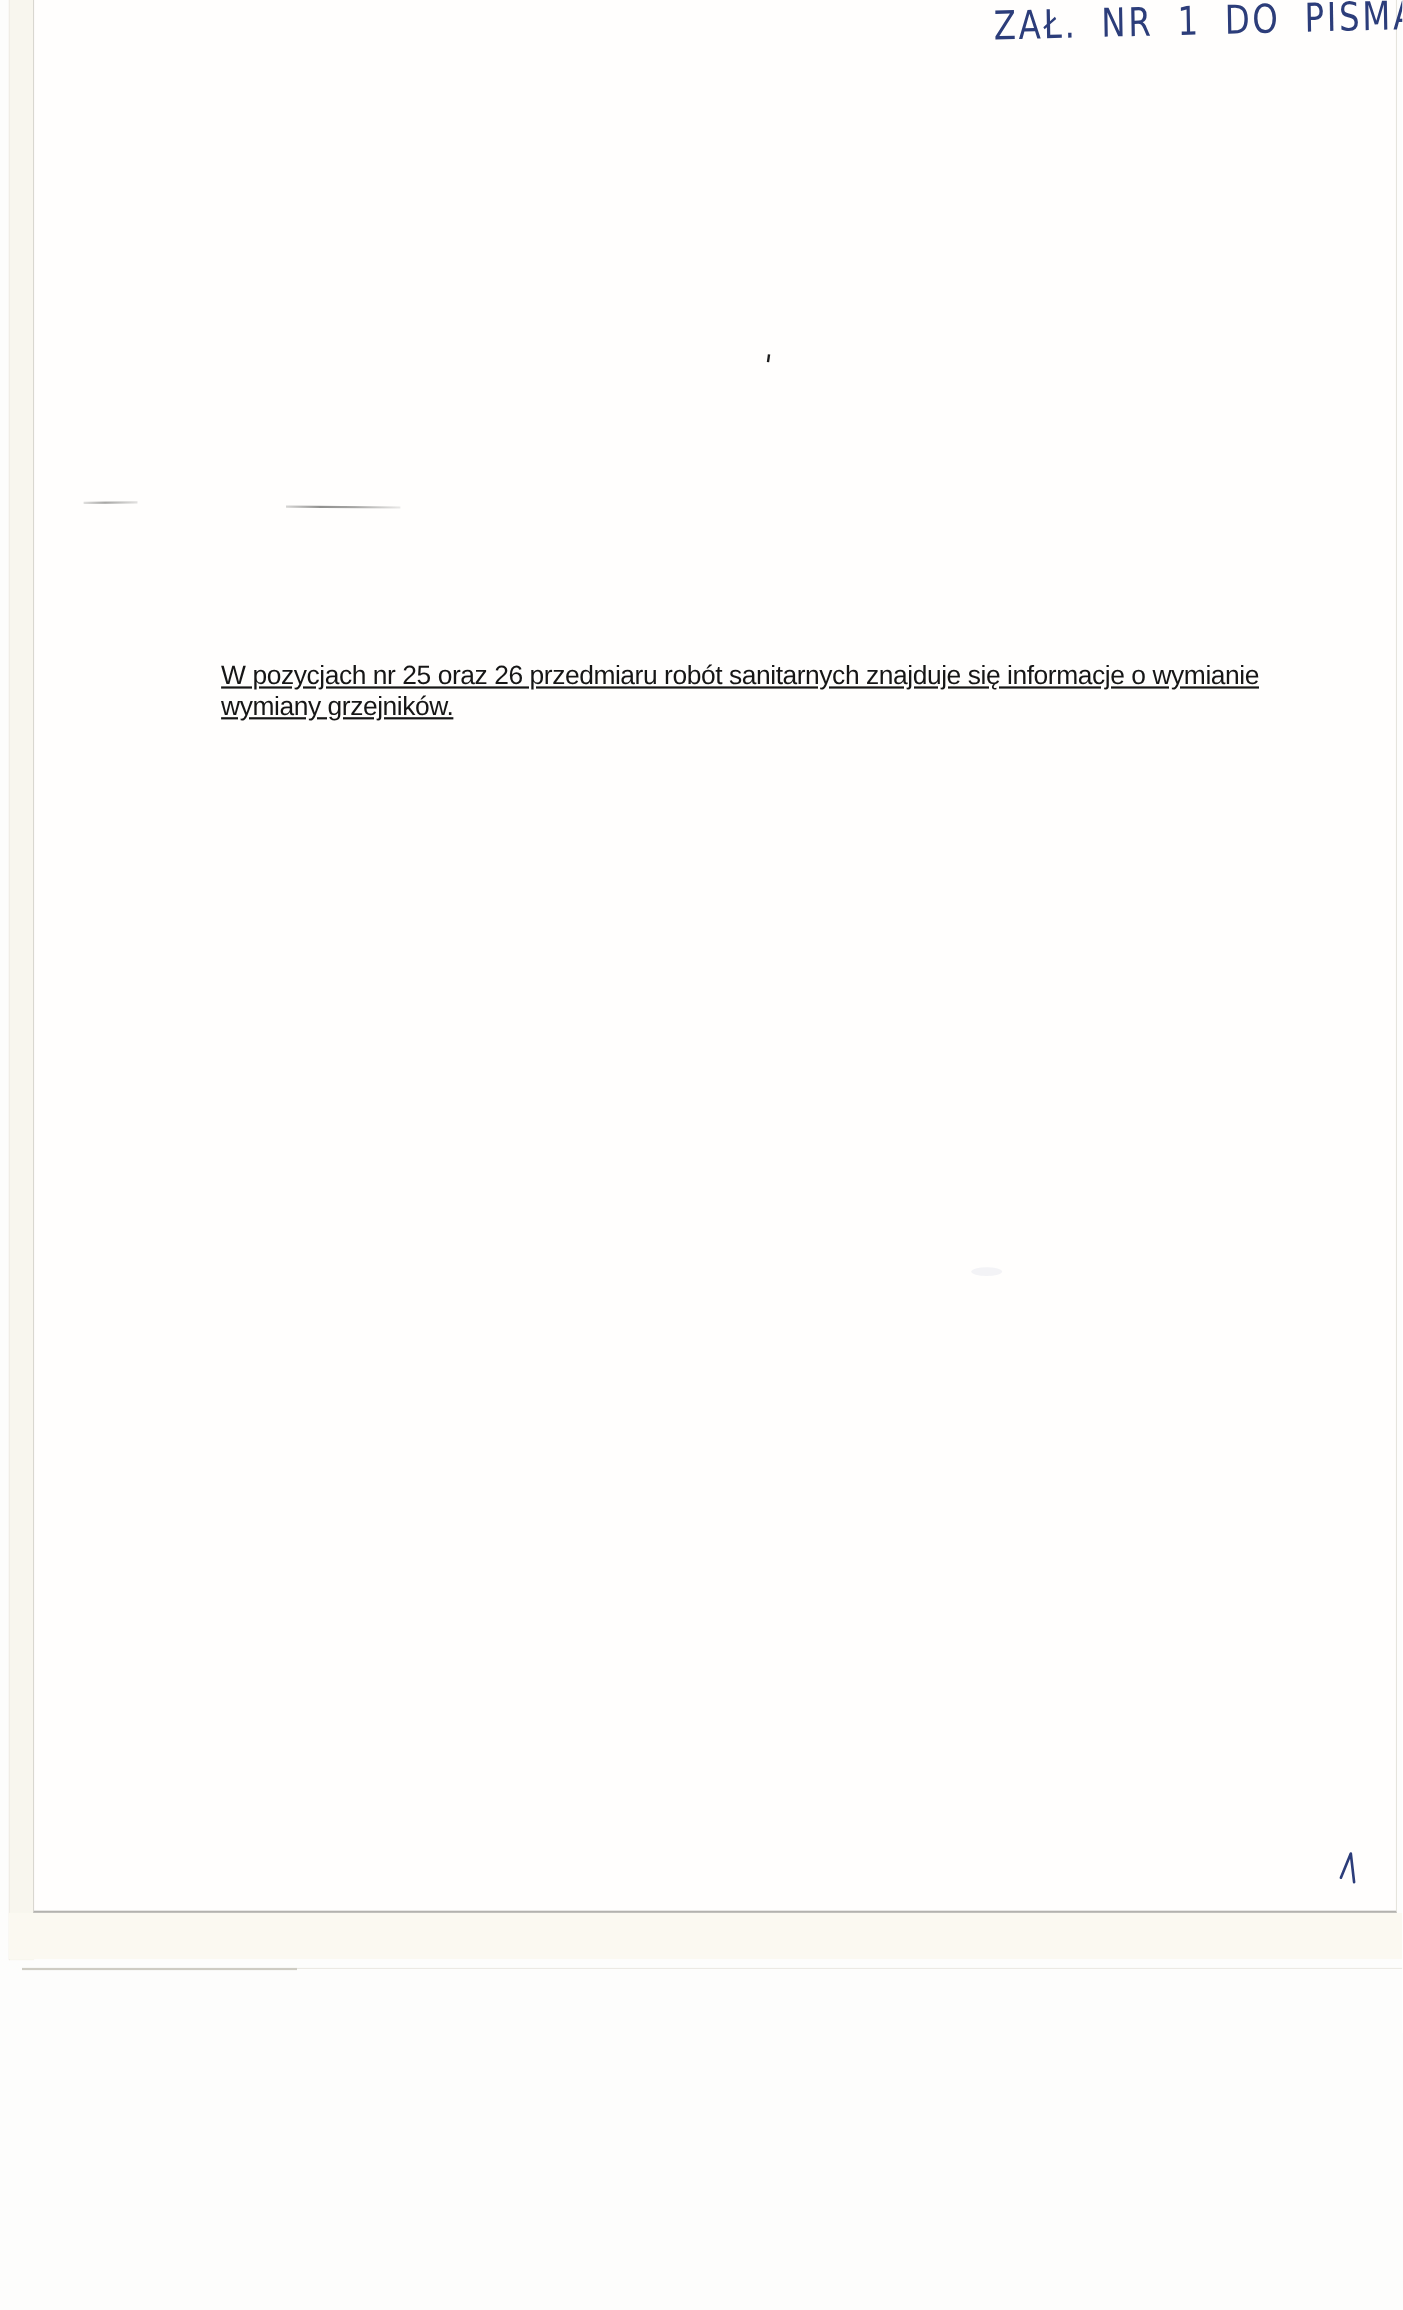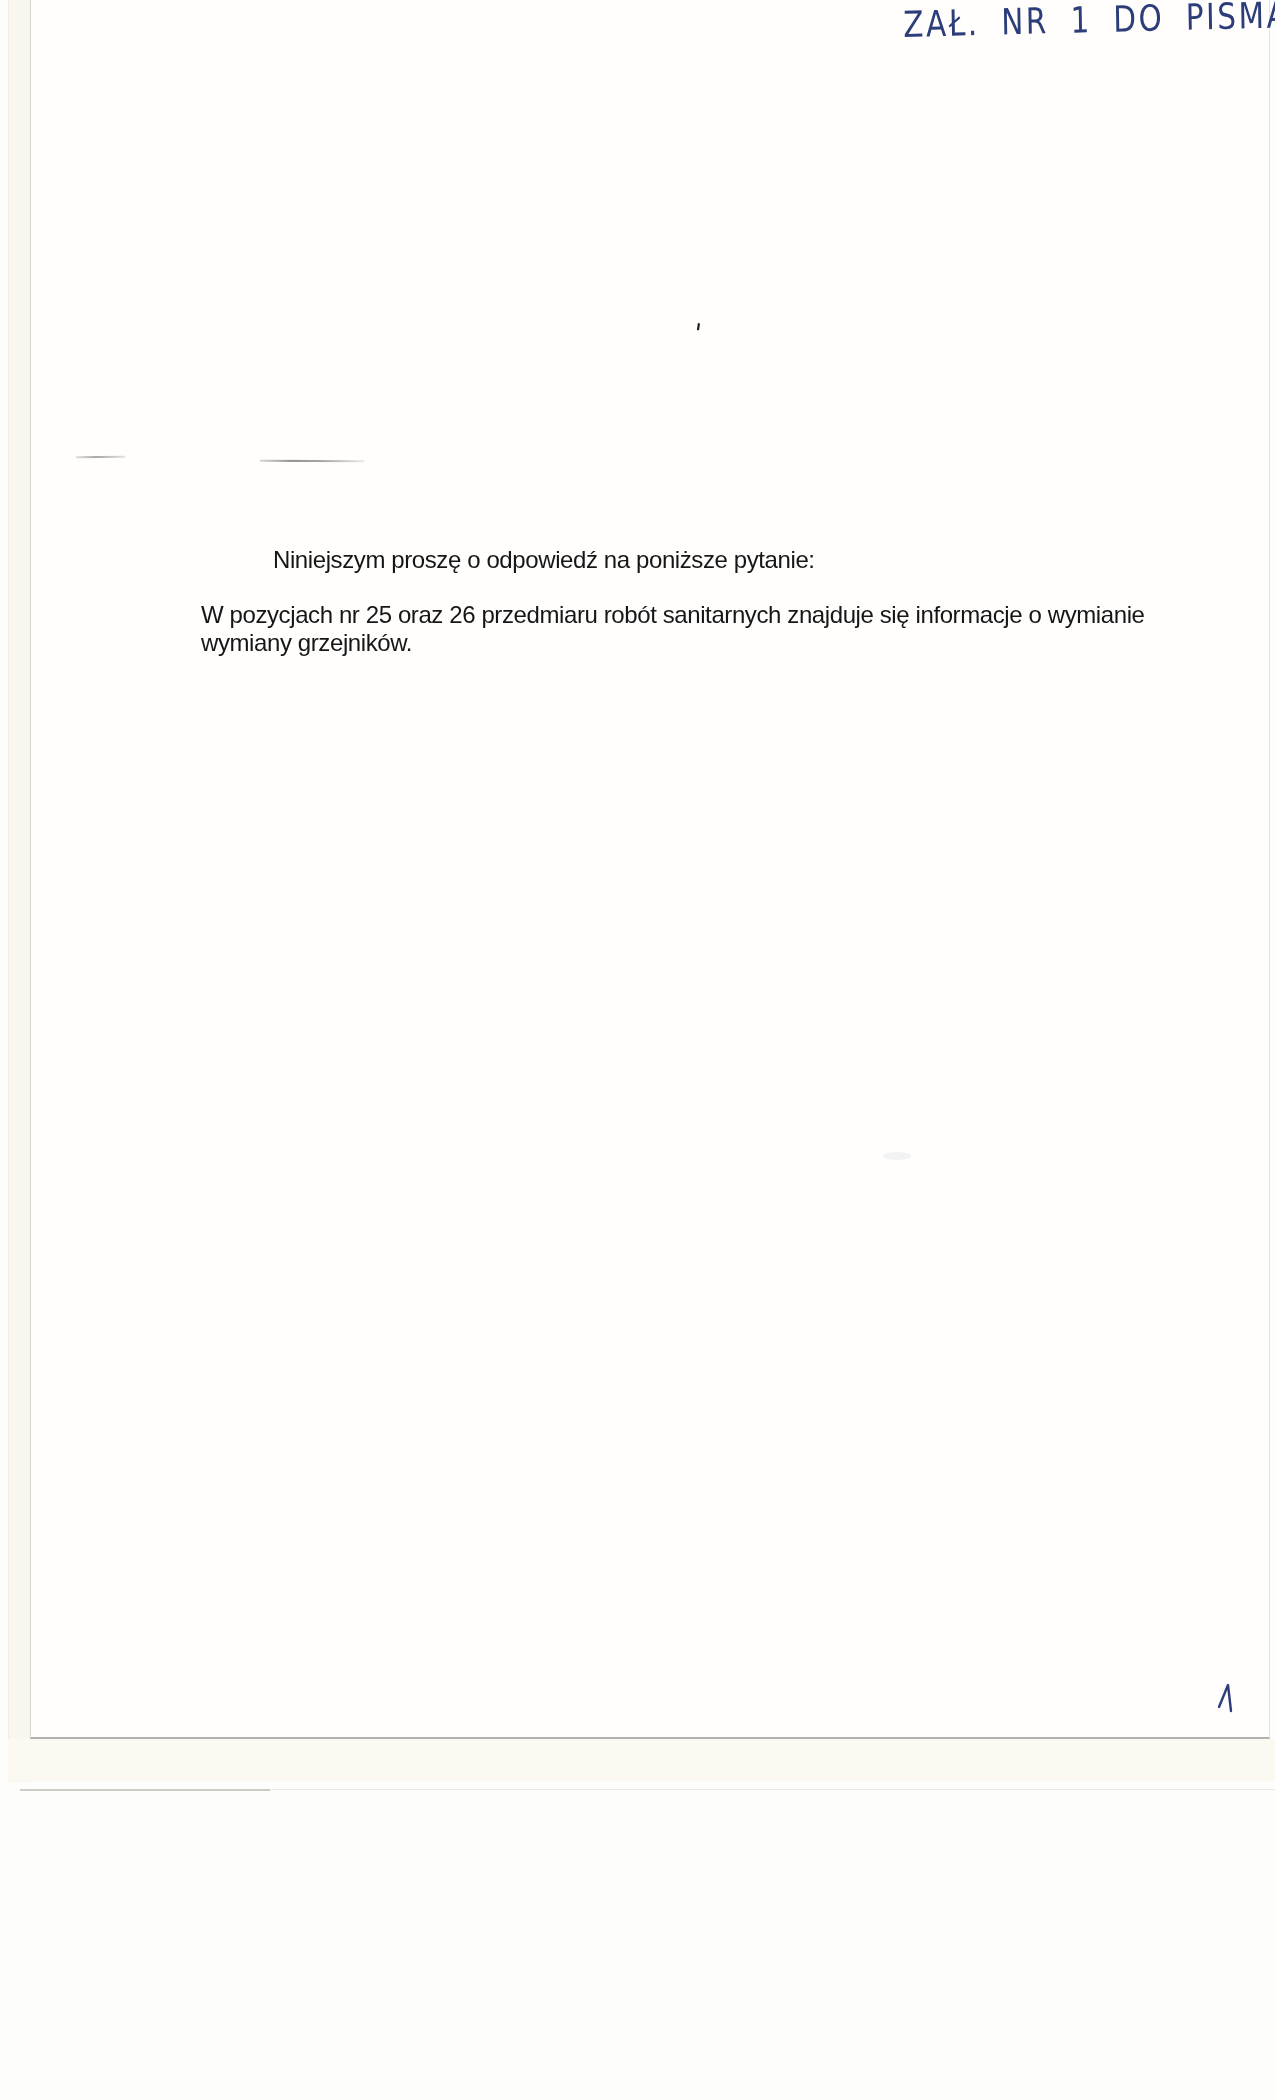--- a/index.html
+++ b/index.html
@@ -78,20 +78,21 @@
     letter-spacing: -0.4px;
     white-space: nowrap;
   }
   .intro-line {
     position: absolute;
     left: 242px; top: 546px;
   }
   .para {
     position: absolute;
     left: 170px;
+    text-decoration: underline;
   }
   .para .line {
     height: 28px;
     line-height: 28px;
   }
   .para1 { top: 601px; }
   .para2 { top: 741px; }
   
   .smudge {
     position: absolute;
@@ -135,21 +136,20 @@
 
   <div class="page">
 
     <div class="hand-note">ZAŁ. NR 1 DO PISMA</div>
 
     <span class="stray-mark">'</span>
 
     <div class="dash1"></div>
     <div class="dash2"></div>
 
-    <div class="typed intro-line">Niniejszym proszę o odpowiedź na poniższe pytanie:</div>
 
     <div class="typed para para1">
       <div class="line">W pozycjach nr 25 oraz 26 przedmiaru robót sanitarnych znajduje się informacje o wymianie</div>
       <div class="line">wymiany grzejników.</div>
     </div>
 
     <div class="typed para para2">
     </div>
 
     <div class="smudge"></div>

